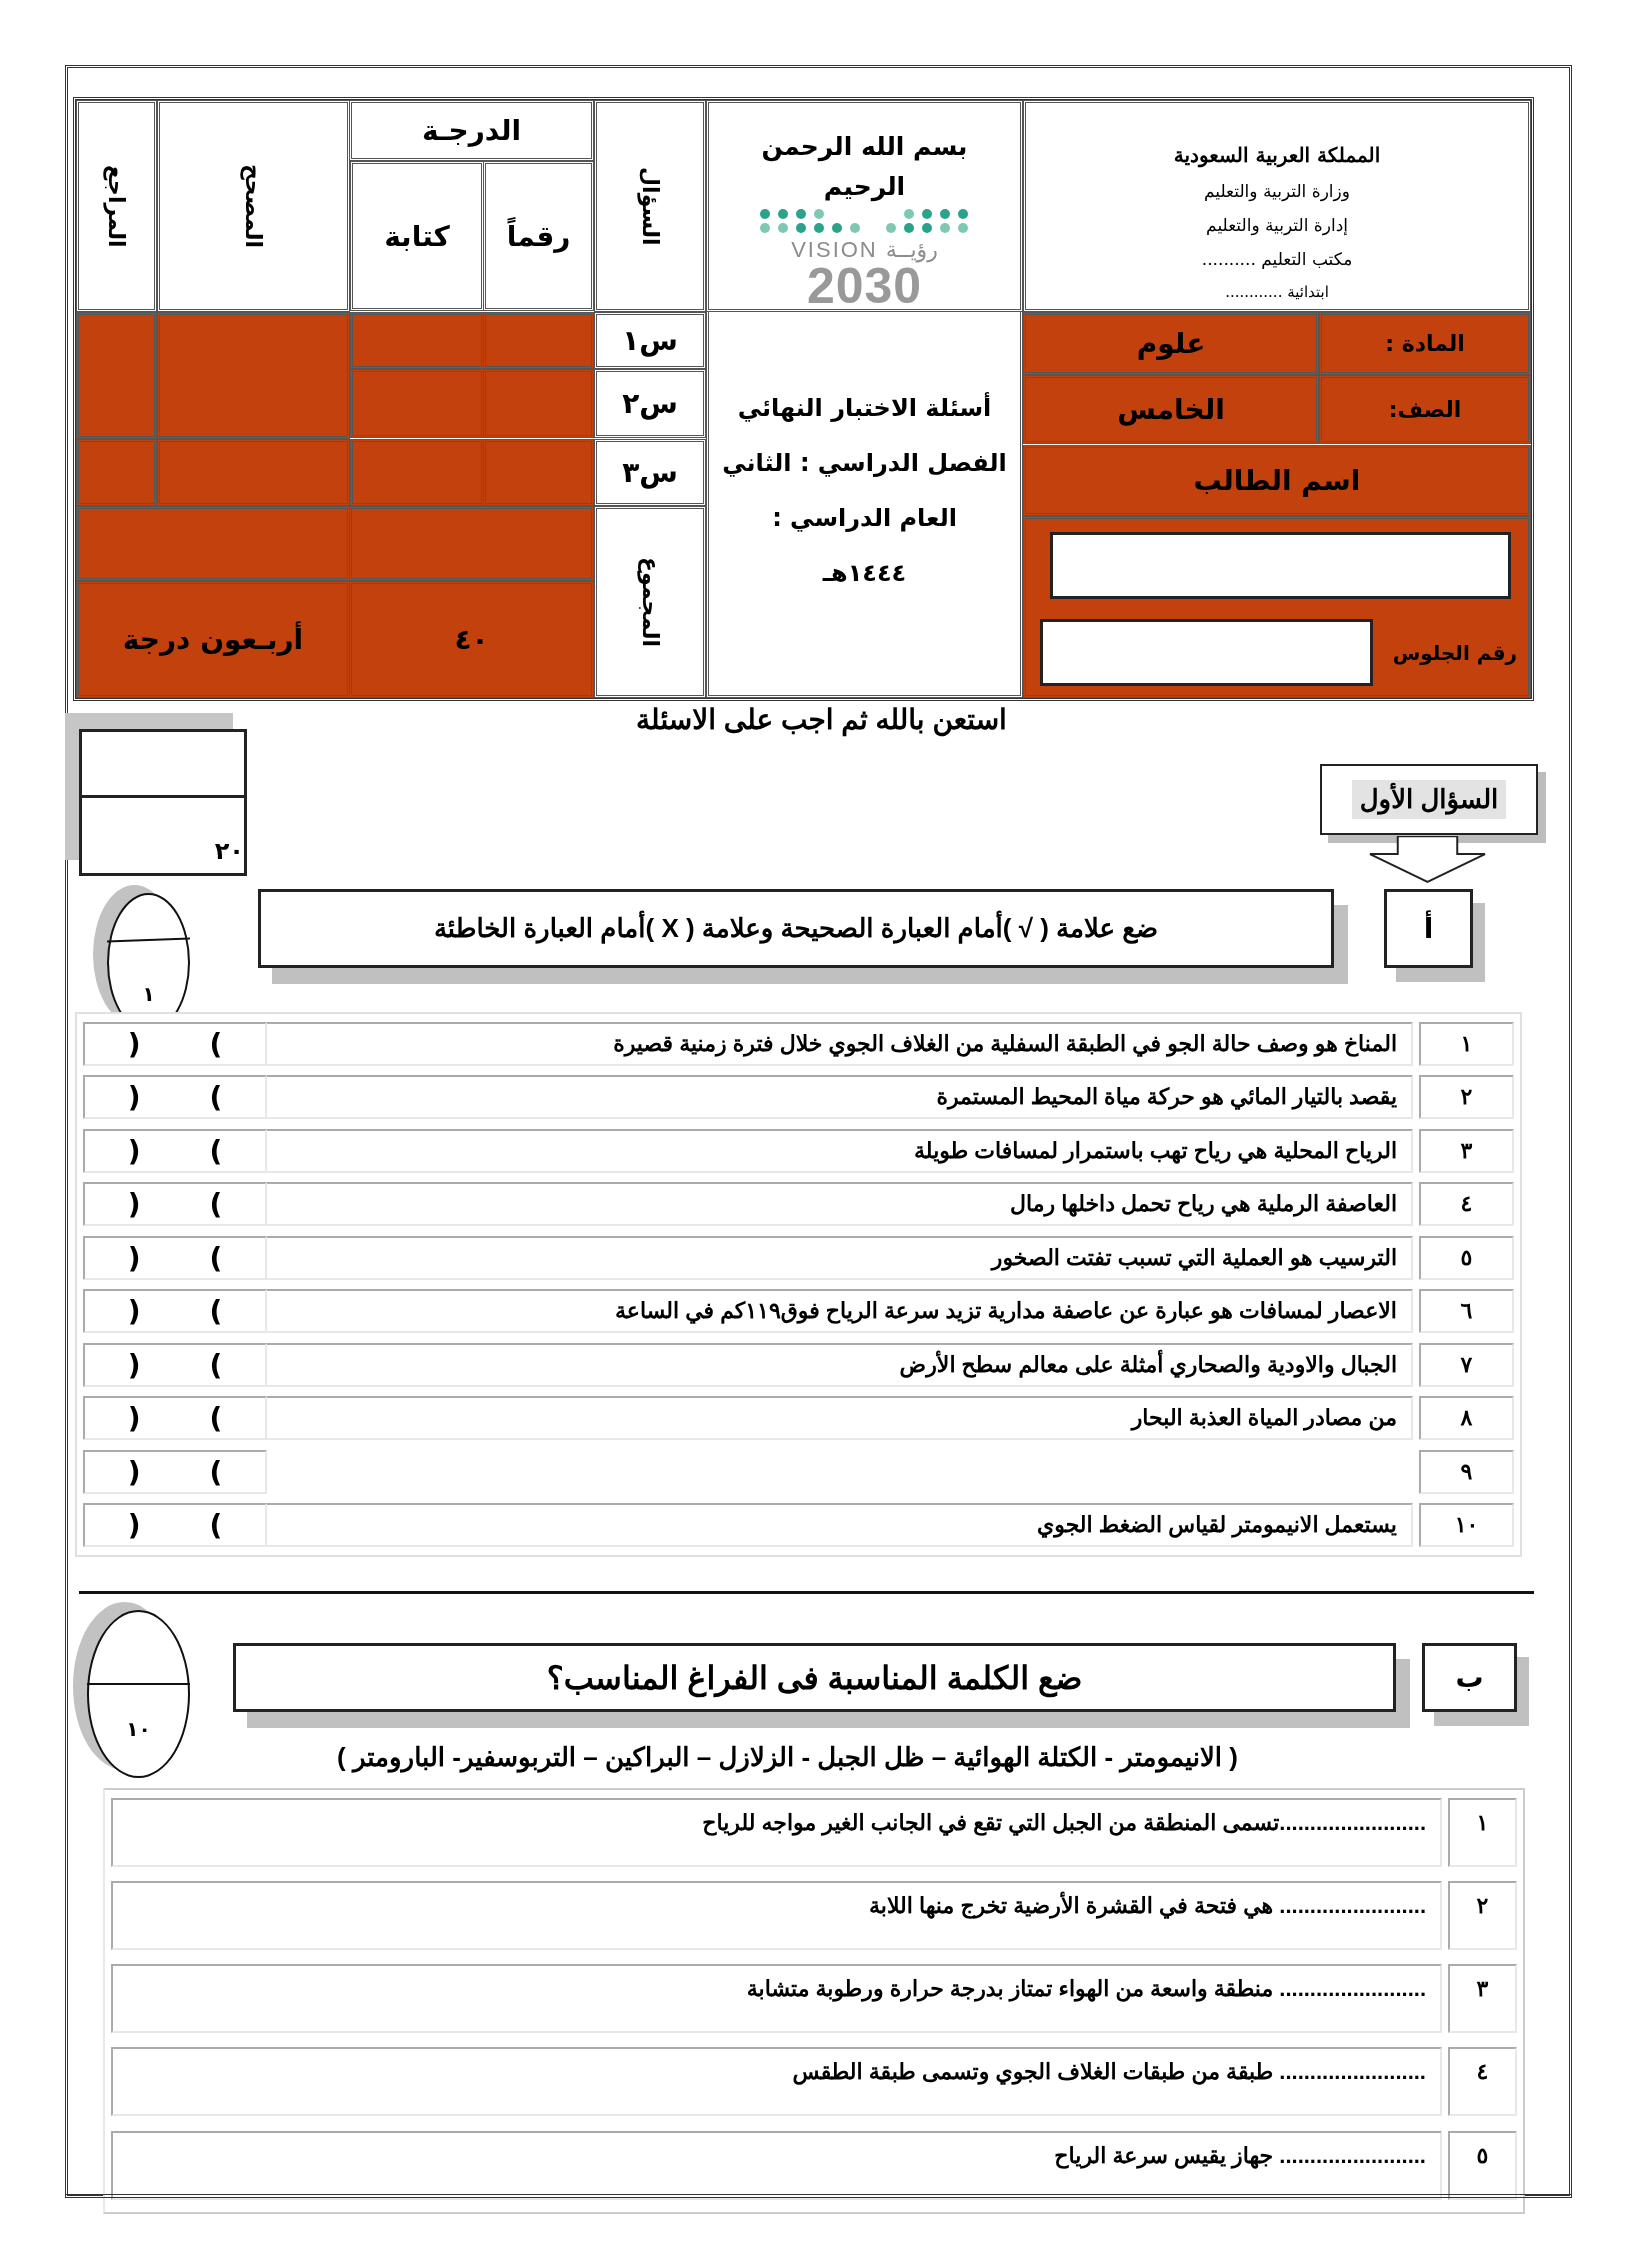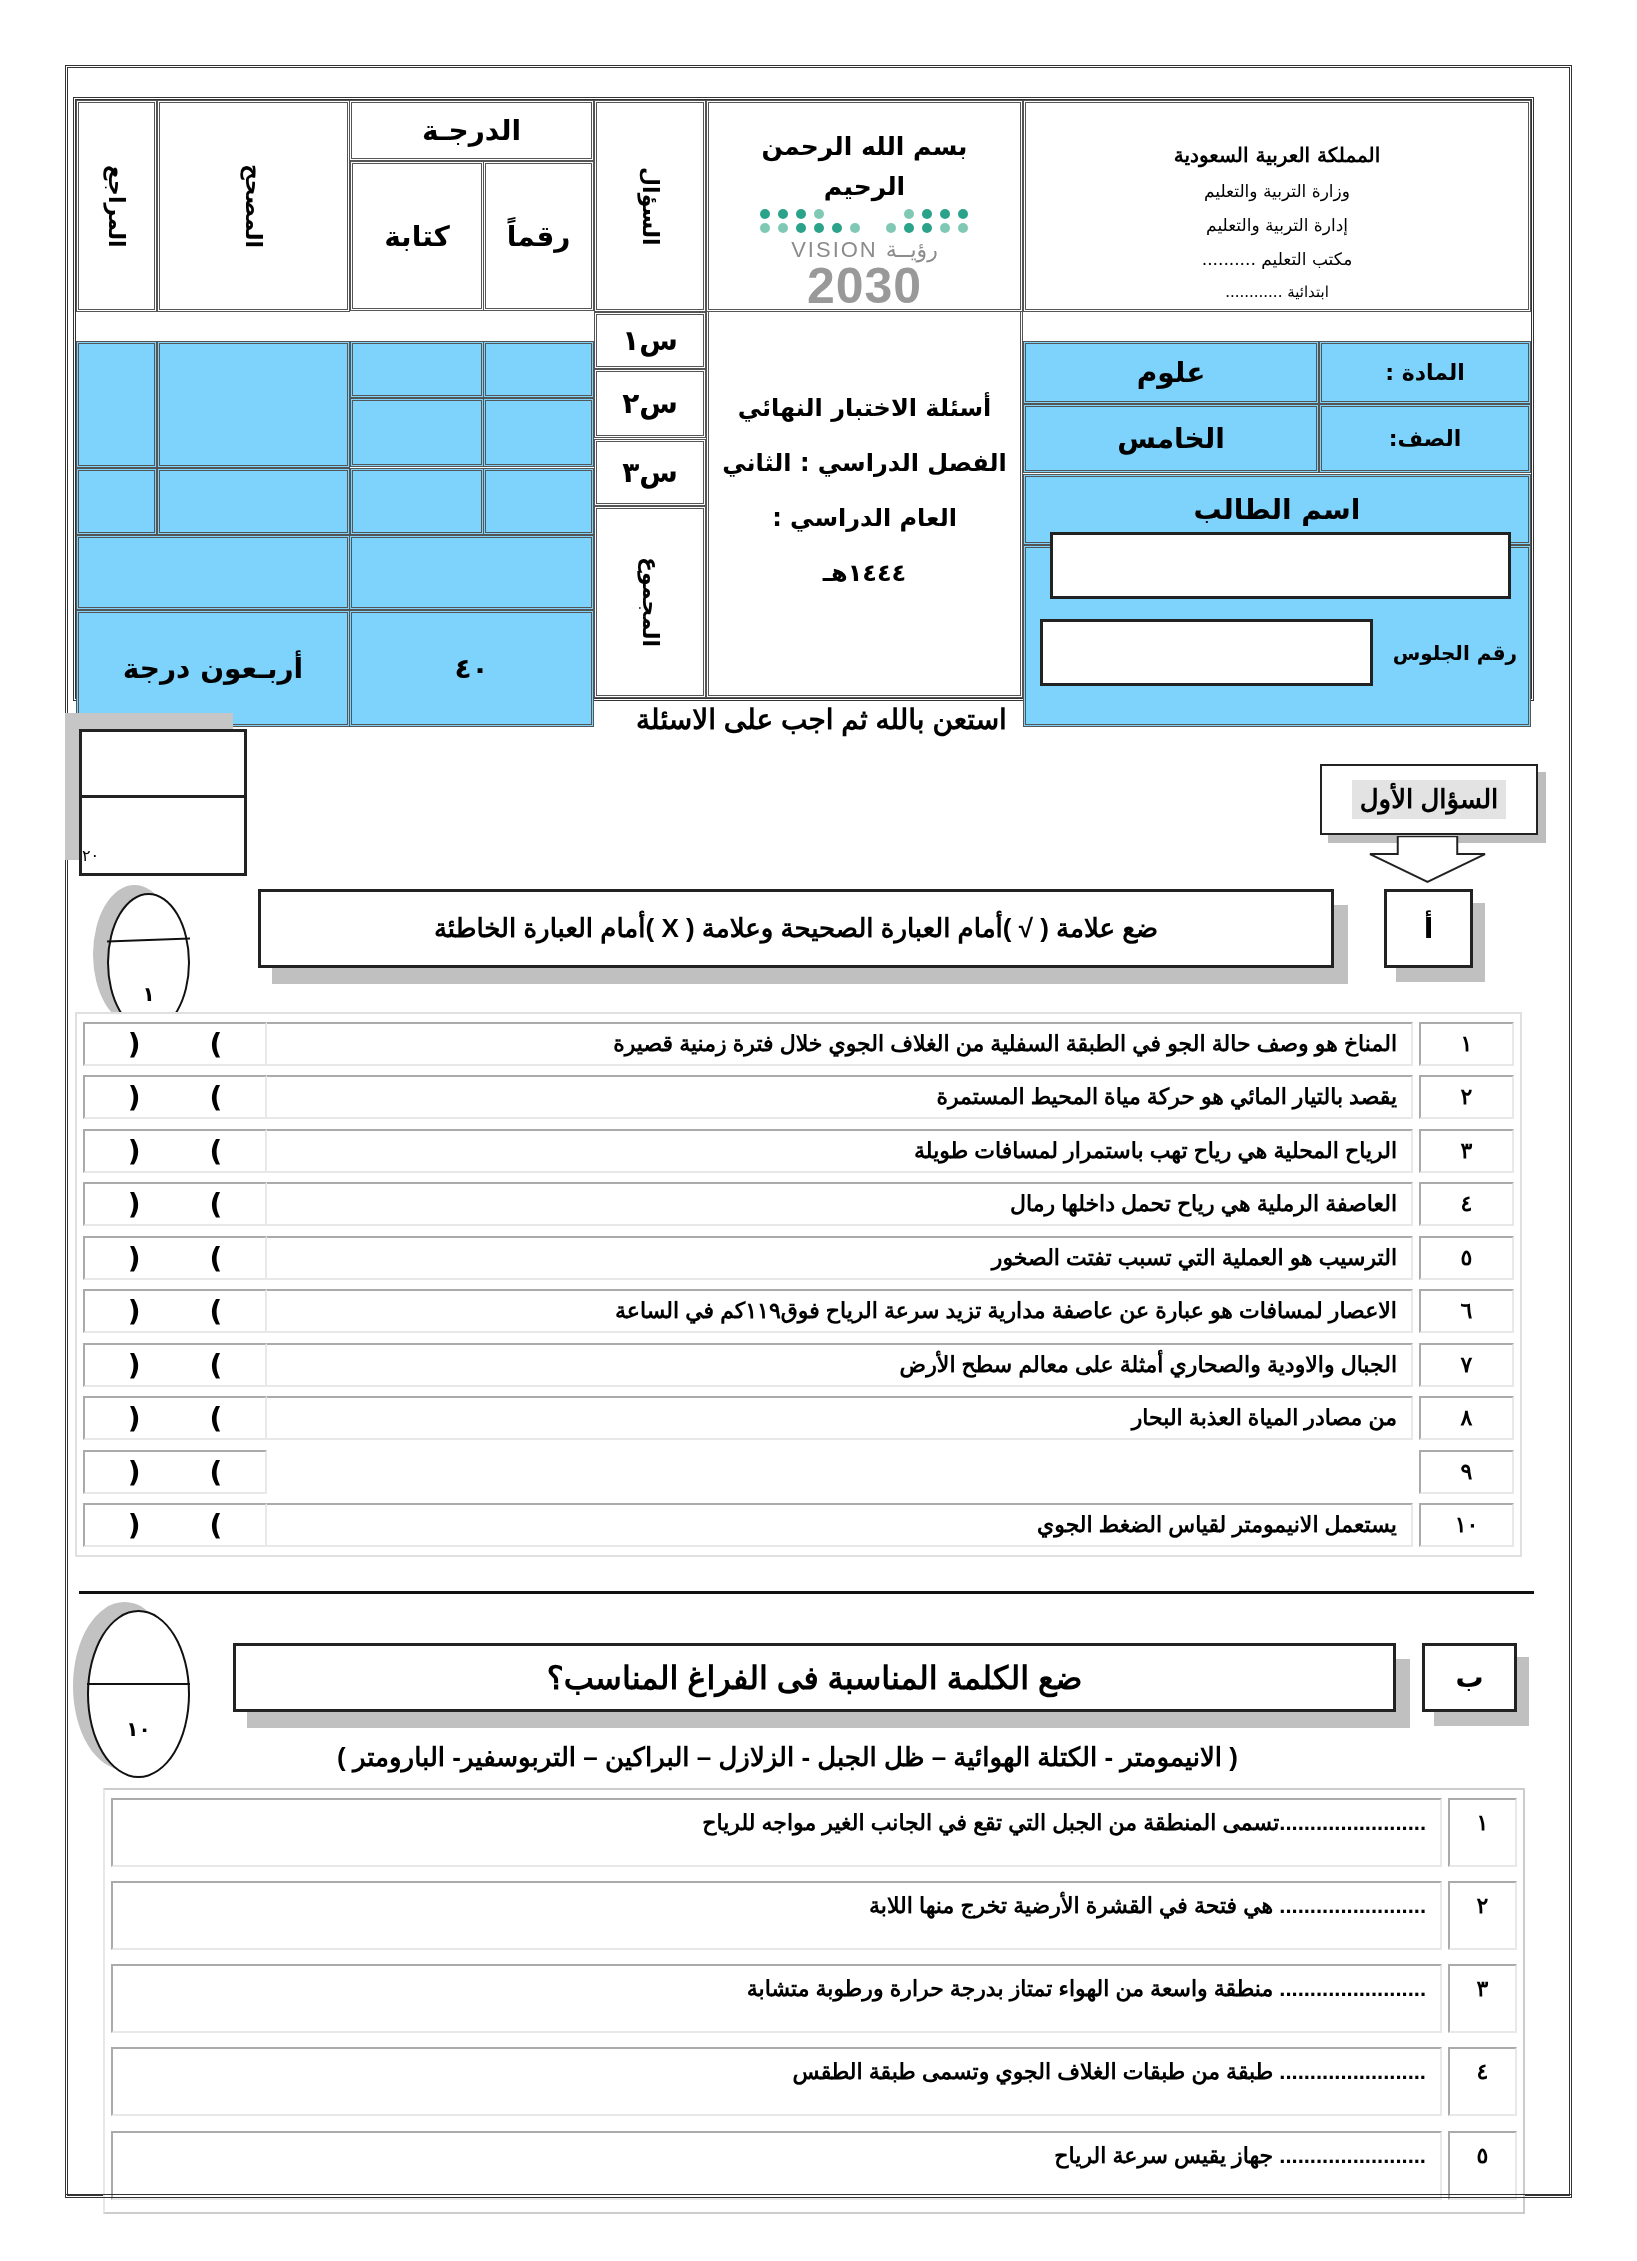--- a/index.html
+++ b/index.html
@@ -4,21 +4,21 @@
 <style>
   * { box-sizing: border-box; margin: 0; padding: 0; }
   html, body { width: 1638px; height: 2261px; background: #ffffff; }
   body { position: relative; font-family: "DejaVu Sans", sans-serif; color: #000; direction: rtl; overflow: hidden; }
 
   .page-frame { position: absolute; left: 65px; top: 65px; width: 1507px; height: 2133px; border: 3px double #333; }
 
   
   .header { position: absolute; left: 73px; top: 97px; width: 1461px; height: 604px; border: 3px double #333; }
   .cell { position: absolute; border: 3px double #555; display: flex; align-items: center; justify-content: center; text-align: center; font-weight: bold; }
-  .grey { background: #7dd3fc; margin-top: 29px; }
+  .grey { background: #c2410c; }
   .white { background: #fff; }
 
   .ministry { font-family: "DejaVu Serif", serif; font-weight: normal; flex-direction: column; gap: 14px; font-size: 17px; }
   .ministry .t1 { font-weight: bold; font-size: 20px; margin-top: 32px; }
 
   .basmala { flex-direction: column; justify-content: flex-start; padding-top: 18px; font-size: 25px; line-height: 51px; }
   .dots { display: grid; grid-template-columns: repeat(12, 12px); gap: 4px 6px; direction: ltr; }
   .dot { width: 10px; height: 10px; border-radius: 50%; background: #2aa38a; }
   .dot.l { background: #7fc9b4; }
   .dot.e { background: transparent; }
@@ -33,21 +33,21 @@
   .fs22 { font-size: 22px; }
   .fs20 { font-size: 28px; }
 
   .inbox { position: absolute; background: #fff; border: 3px solid #222; }
 
   
   .intro { position: absolute; left: 554px; top: 703px; width: 535px; text-align: center; font-family: "Liberation Sans", sans-serif; font-weight: bold; font-size: 28px; }
 
   .scorebox { position: absolute; left: 79px; top: 729px; width: 168px; height: 147px; border: 3px solid #222; background: #fff; box-shadow: -14px -16px 0 #c6c6c6; }
   .scorebox .line { position: absolute; left: 0; right: 0; top: 63px; border-top: 3px solid #222; }
-  .scorebox .val { position: absolute; bottom: 8px; width: 100%; text-align: left; font-size: 16px; font-weight: normal; }
+  .scorebox .val { position: absolute; bottom: 8px; width: 100%; text-align: right; font-size: 24px; font-weight: bold; }
 
   .callout { position: absolute; left: 1320px; top: 764px; width: 218px; height: 71px; border: 2px solid #222; background: #fff; box-shadow: 8px 8px 0 #bdbdbd; display: flex; align-items: center; justify-content: center; }
   .callout span { background: #e3e3e3; padding: 4px 8px; font-family: "Liberation Sans", sans-serif; font-weight: bold; font-size: 26px; }
   .arrow { position: absolute; left: 1368px; top: 836px; width: 119px; height: 48px; }
 
   .secletter { position: absolute; width: 89px; height: 79px; border: 3px solid #222; background: #fff; box-shadow: 12px 14px 0 #c0c0c0; display: flex; align-items: center; justify-content: center; font-size: 28px; font-weight: bold; }
   .secbar { position: absolute; border: 3px solid #222; background: #fff; box-shadow: 14px 16px 0 #c0c0c0; display: flex; align-items: center; justify-content: center; font-family: "Liberation Sans", sans-serif; font-weight: bold; }
 
   .oval { position: absolute; border: 2px solid #111; border-radius: 50%; background: #fff; box-shadow: -14px -8px 0 #c2c2c2; }
   .oval .hline { position: absolute; left: -2px; right: -2px; border-top: 2px solid #111; }

